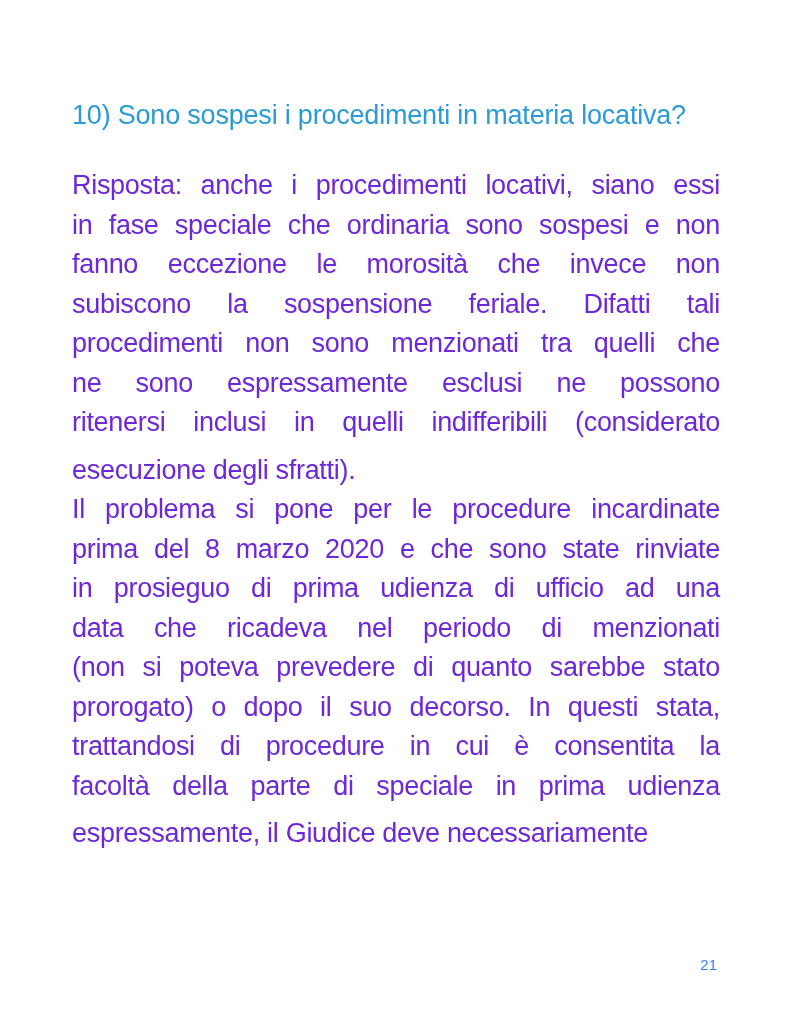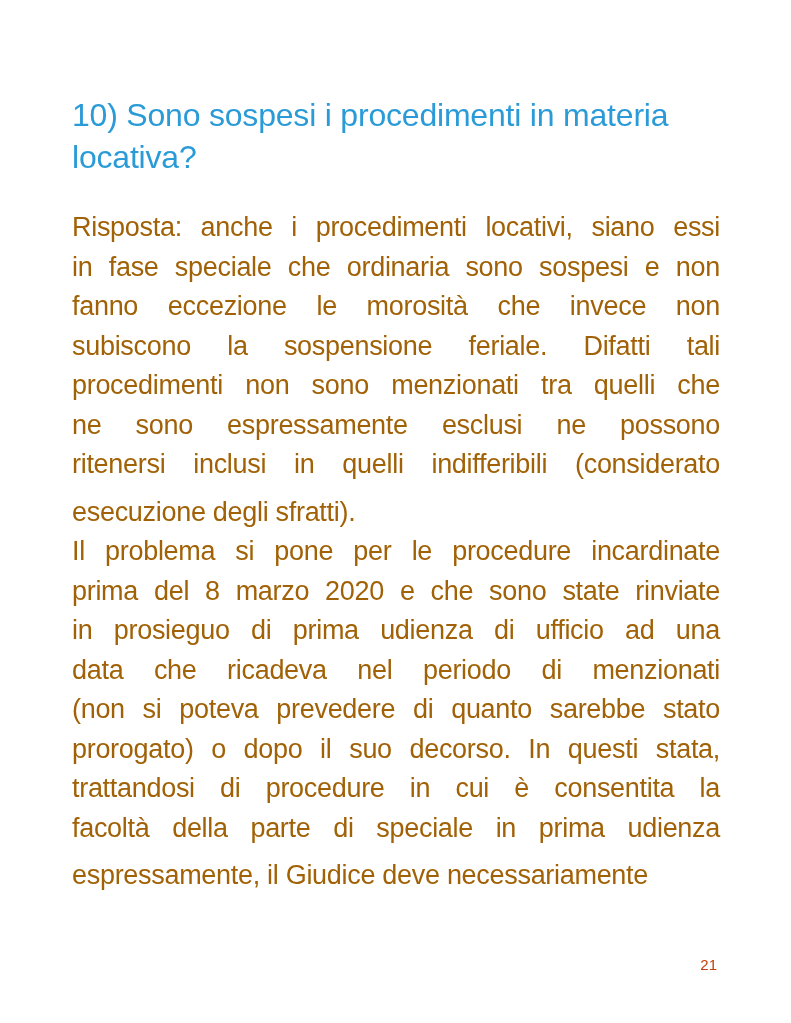--- a/index.html
+++ b/index.html
@@ -20,48 +20,48 @@
     background: #ffffff;
   }
   .content {
     position: absolute;
     left: 72px;
     top: 94px;
     width: 648px;
   }
   .heading {
     color: #2b9bd7;
-    font-size: 32px;
+    font-size: 27px;
     line-height: 42px;
     font-weight: 400;
     letter-spacing: -0.2px;
     margin: 0 0 30px 0;
   }
   .body-text {
-    color: #a16207;
+    color: #6d28d9;
     font-size: 27px;
     letter-spacing: -0.3px;
   }
   .body-text .line {
     line-height: 39.5px;
     text-align: justify;
     text-align-last: justify;
     white-space: normal;
   }
   .body-text .line.para-end {
     text-align-last: left;
     margin-top: 8px;
   }
   .page-number {
     position: absolute;
     right: 74px;
     bottom: 50px;
     font-size: 15px;
     line-height: 16px;
-    color: #c2410c;
+    color: #3b82f6;
   }
 </style>
 </head>
 <body>
 
 <div class="page">
   <div class="content">
     <h1 class="heading">10) Sono sospesi i procedimenti in materia locativa?</h1>
     <div class="body-text">
         <div class="paragraph">

